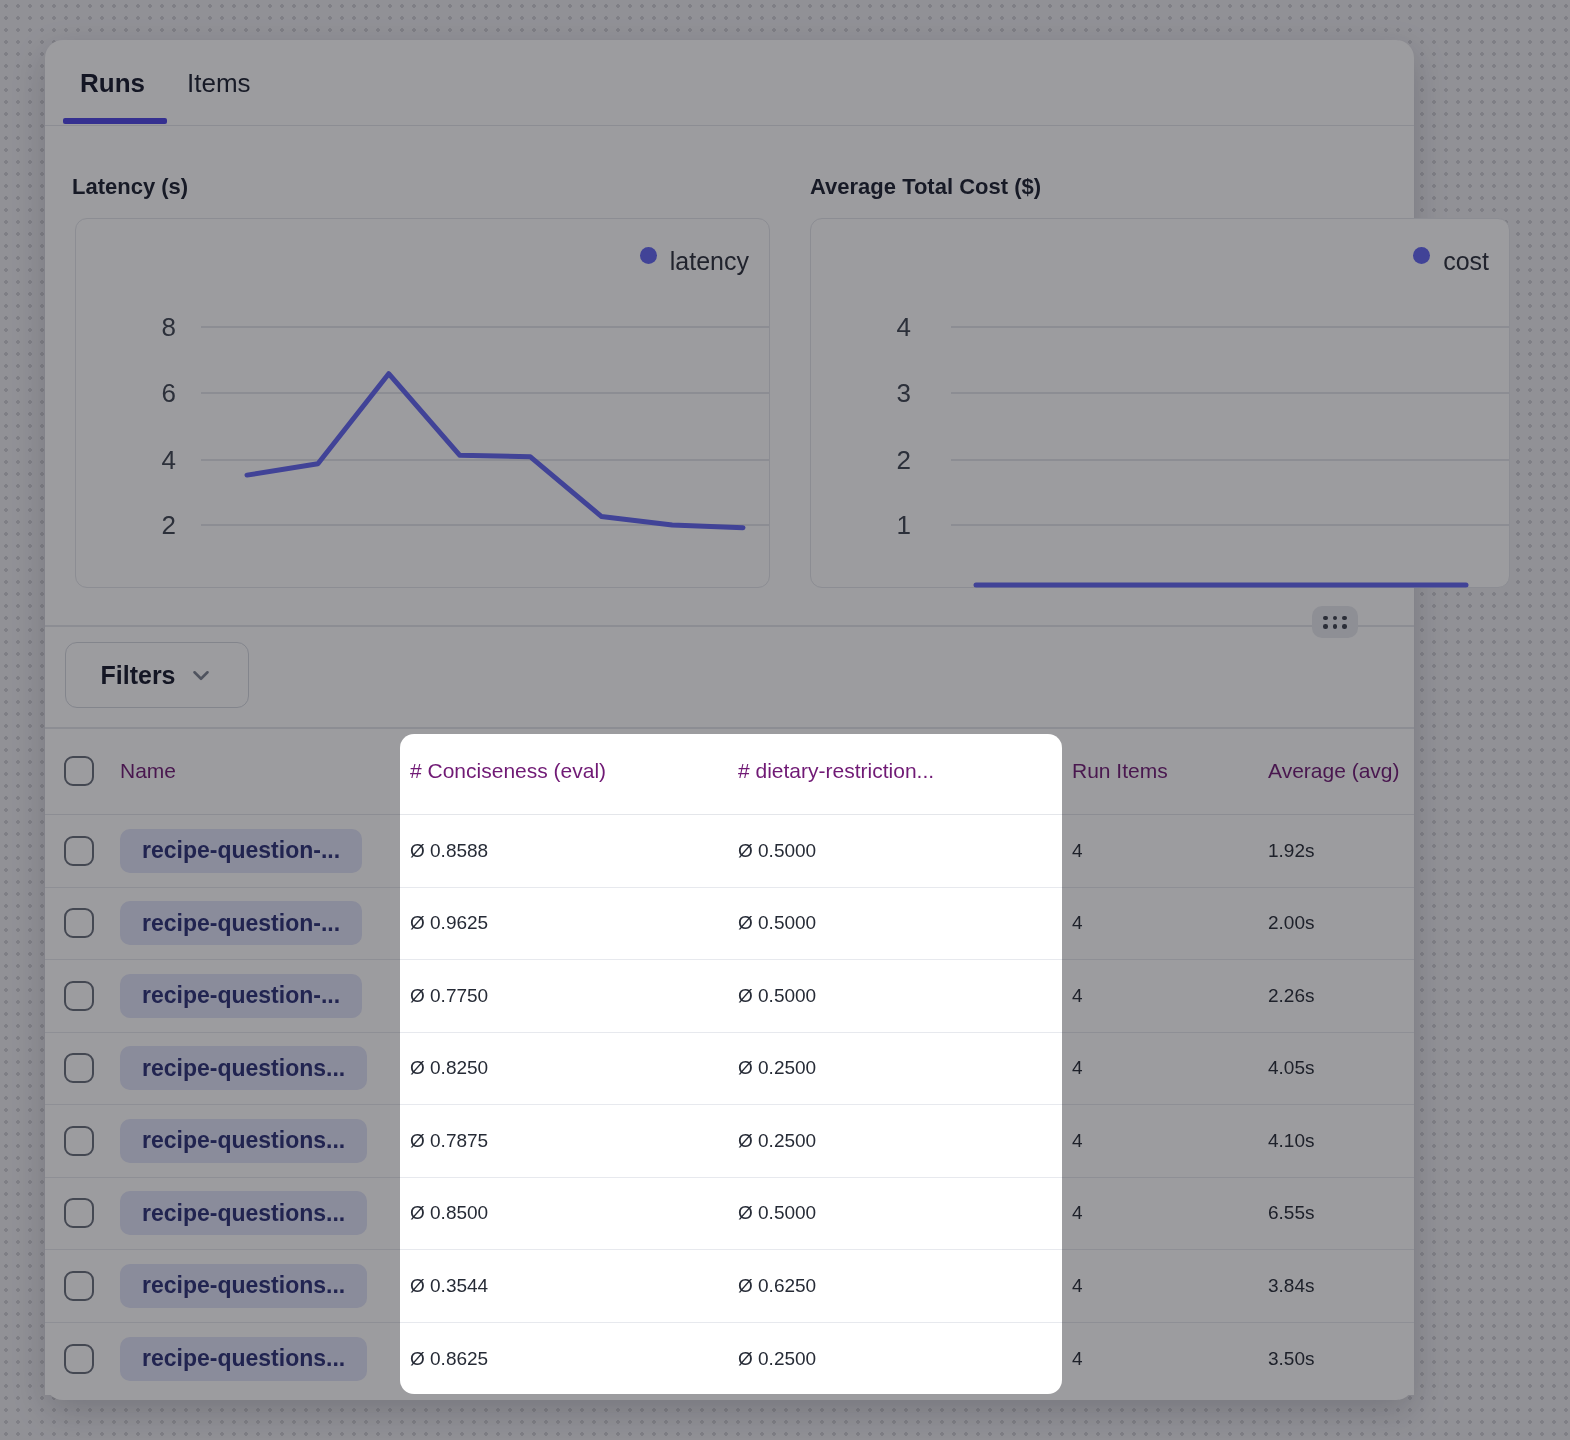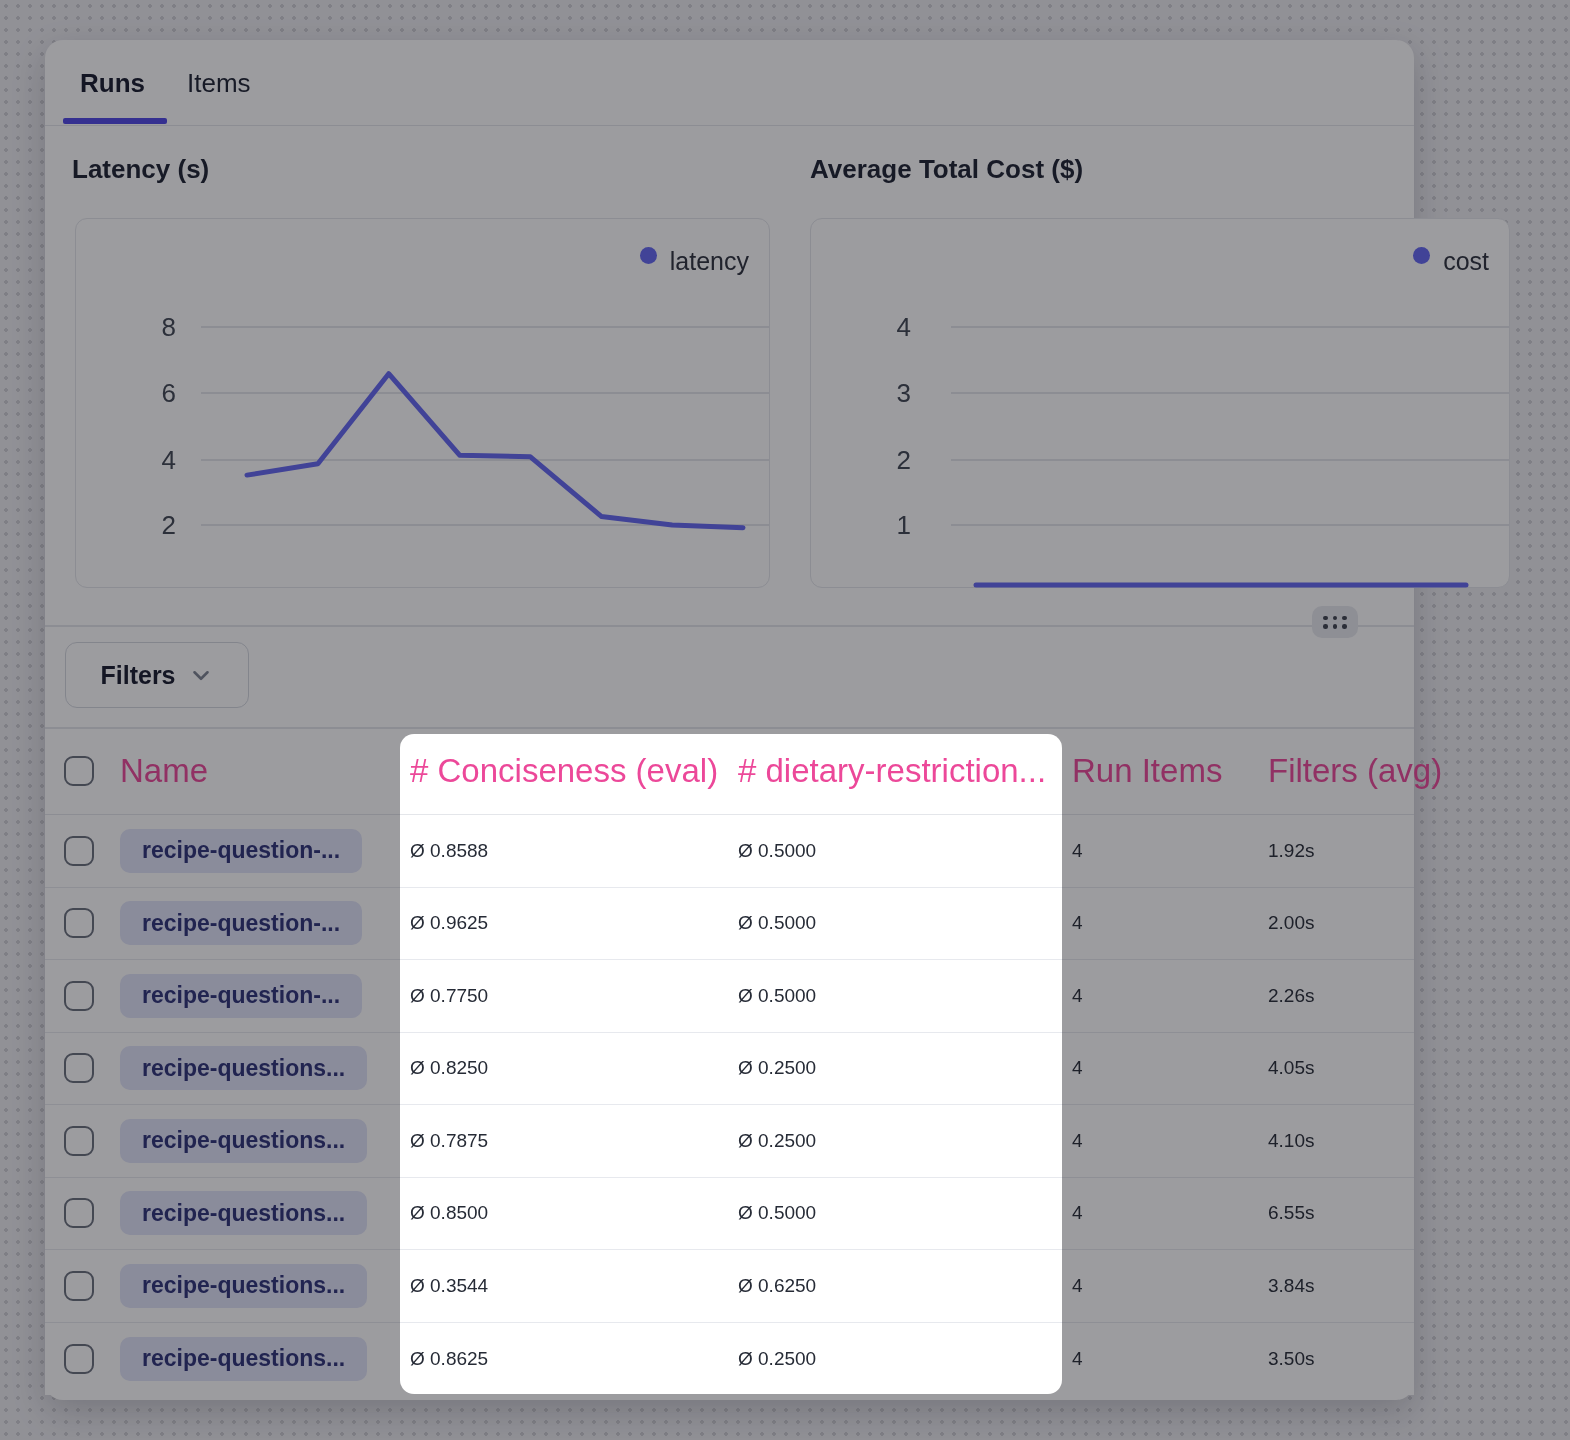--- a/index.html
+++ b/index.html
@@ -17,21 +17,21 @@
     background:#ffffff; border-radius:18px;
     box-shadow:0 12px 34px rgba(20,20,35,0.20);
   }
   
   .tabs-bar { position:absolute; left:0; top:0; width:100%; height:86px; border-bottom:1.5px solid #e4e6ea; }
   .tab { position:absolute; top:28px; font-size:26px; font-weight:600; color:#15192b; cursor:pointer; }
   .tab-runs  { left:35px; }
   .tab-items { left:142px; font-weight:500; color:#1b2030; }
   .tab-underline { position:absolute; left:18px; top:78px; width:104px; height:6px; border-radius:2px; }
   
-  .section-title { position:absolute; top:114px; font-size:26px; font-weight:700; color:#1b2030; }
+  .section-title { position:absolute; top:134px; font-size:22px; font-weight:700; color:#1b2030; }
   .title-latency { left:27px; }
   .title-cost    { left:765px; }
   .chart-panel {
     position:absolute; top:178px; height:370px;
     border:1.5px solid #e3e5ea; border-radius:12px; background:#fff;
   }
   .panel-latency { left:30px;  width:695px; }
   .panel-cost    { left:765px; width:700px; }
   .chart-panel svg { position:absolute; left:0; top:0; }
   .legend { position:absolute; top:28px; right:20px; display:flex; align-items:flex-start; gap:13px; }
@@ -48,21 +48,21 @@
   
   .filters-btn {
     position:absolute; left:20px; top:602px; width:184px; height:66px;
     border:1.5px solid #d5d8df; border-radius:12px; background:#fff;
     display:flex; align-items:center; justify-content:center; gap:12px;
     font-size:25px; font-weight:600; color:#15192b; cursor:pointer;
   }
   .filters-divider { position:absolute; left:0; top:687px; width:100%; height:1.5px; background:#e4e6ea; }
   
   .thead { position:absolute; left:0; top:687px; width:100%; height:88px; border-bottom:1.5px solid #e4e6ea; }
-  .th { position:absolute; top:50%; transform:translateY(-50%); font-size:33px; font-weight:500; color:#ec4899; white-space:nowrap; }
+  .th { position:absolute; top:50%; transform:translateY(-50%); font-size:21px; font-weight:500; color:#701a75; white-space:nowrap; }
   .cbox {
     position:absolute; left:19px; top:50%; transform:translateY(-50%);
     width:30px; height:30px; border:2.5px solid #686e7b; border-radius:9px; background:transparent; cursor:pointer;
   }
   .col-name    { left:75px; }
   .col-conc    { left:365px; }
   .col-diet    { left:693px; }
   .col-items   { left:1027px; }
   .col-latency { left:1223px; }
   .trow { position:absolute; left:0; width:100%; height:72.5px; border-bottom:1.5px solid #e7e9ee; background:#fff; }
@@ -152,21 +152,21 @@
     </svg>
   </button>
   <div class="filters-divider"></div>
 
   <div class="thead">
     <span class="cbox"></span>
     <span class="th col-name">Name</span>
     <span class="th col-conc"># Conciseness (eval)</span>
     <span class="th col-diet"># dietary-restriction...</span>
     <span class="th col-items">Run Items</span>
-    <span class="th col-latency">Filters (avg)</span>
+    <span class="th col-latency">Average (avg)</span>
   </div>
 
   <div id="table-body">
       <div class="trow" style="top: 775px; height: 72.5px;">
         <span class="cbox"></span>
         <span class="pill" style="background: rgb(224, 227, 248); color: rgb(44, 49, 120);">recipe-question-...</span>
         <span class="cell col-conc">Ø 0.8588</span>
         <span class="cell col-diet">Ø 0.5000</span>
         <span class="cell col-items">4</span>
         <span class="cell col-latency">1.92s</span>

